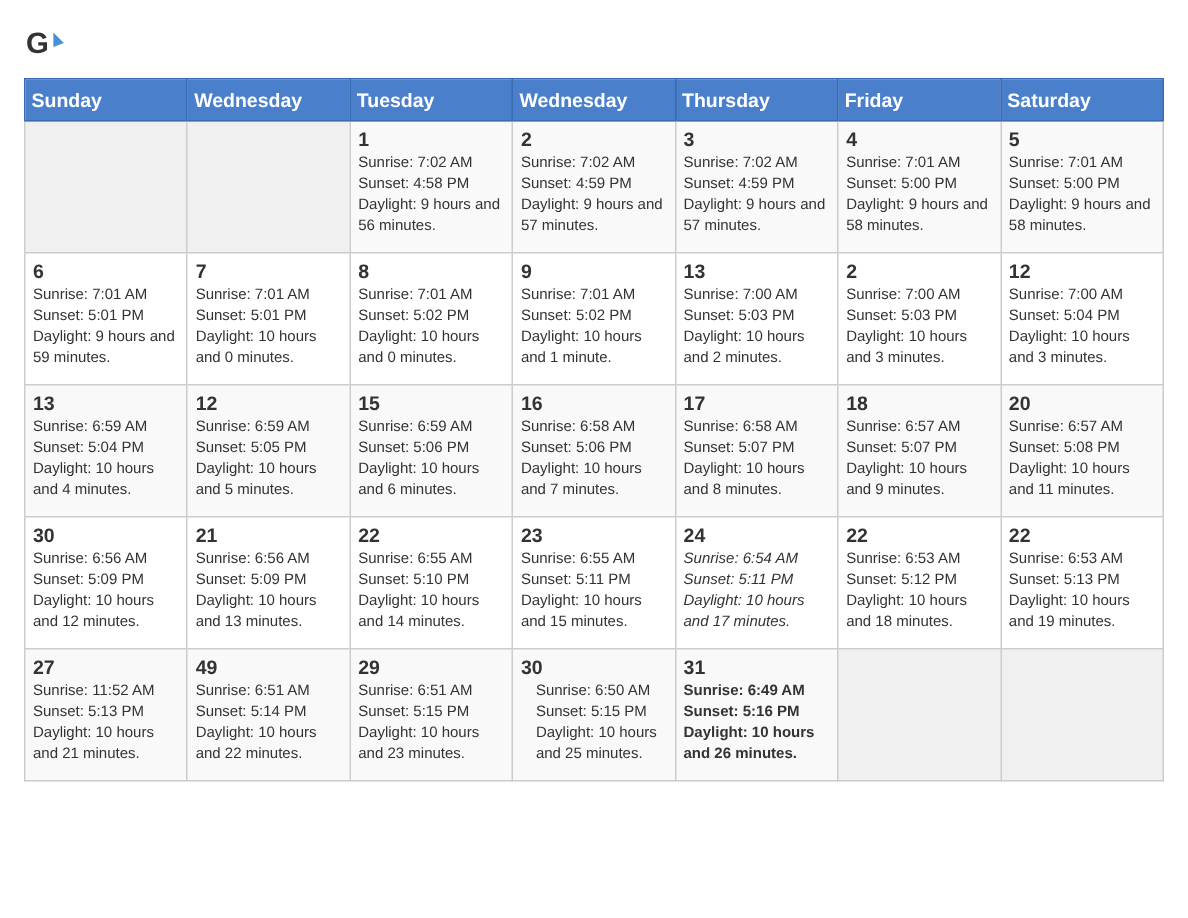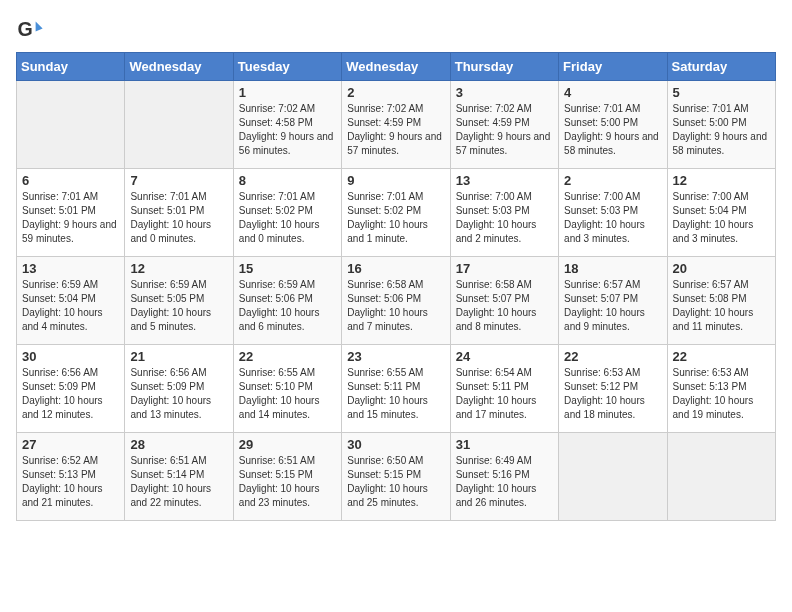--- a/index.html
+++ b/index.html
@@ -268,65 +268,65 @@
 Daylight: 10 hours and 14 minutes.</div>
         </td>
         <td>
           <span class="day-number">23</span>
           <div class="day-info" style="white-space: pre-line;">Sunrise: 6:55 AM
 Sunset: 5:11 PM
 Daylight: 10 hours and 15 minutes.</div>
         </td>
         <td>
           <span class="day-number">24</span>
-          <div class="day-info" style="white-space: pre-line;">Sunrise: 6:54 AM
+          <div class="day-info" style="white-space: pre-line; font-style: italic;">Sunrise: 6:54 AM
 Sunset: 5:11 PM
 Daylight: 10 hours and 17 minutes.</div>
         </td>
         <td>
           <span class="day-number">22</span>
           <div class="day-info" style="white-space: pre-line;">Sunrise: 6:53 AM
 Sunset: 5:12 PM
 Daylight: 10 hours and 18 minutes.</div>
         </td>
         <td>
           <span class="day-number">22</span>
           <div class="day-info" style="white-space: pre-line;">Sunrise: 6:53 AM
 Sunset: 5:13 PM
 Daylight: 10 hours and 19 minutes.</div>
         </td>
       </tr>
       <tr>
         <td>
           <span class="day-number">27</span>
-          <div class="day-info" style="white-space: pre-line;">Sunrise: 6:52 AM
+          <div class="day-info" style="white-space: pre-line;">Sunrise: 11:52 AM
 Sunset: 5:13 PM
 Daylight: 10 hours and 21 minutes.</div>
         </td>
         <td>
-          <span class="day-number">28</span>
+          <span class="day-number">49</span>
           <div class="day-info" style="white-space: pre-line;">Sunrise: 6:51 AM
 Sunset: 5:14 PM
 Daylight: 10 hours and 22 minutes.</div>
         </td>
         <td>
           <span class="day-number">29</span>
           <div class="day-info" style="white-space: pre-line;">Sunrise: 6:51 AM
 Sunset: 5:15 PM
 Daylight: 10 hours and 23 minutes.</div>
         </td>
         <td>
           <span class="day-number">30</span>
-          <div class="day-info" style="white-space: pre-line;">Sunrise: 6:50 AM
+          <div class="day-info" style="white-space: pre-line; margin-left: 10px;">Sunrise: 6:50 AM
 Sunset: 5:15 PM
 Daylight: 10 hours and 25 minutes.</div>
         </td>
         <td>
           <span class="day-number">31</span>
-          <div class="day-info" style="white-space: pre-line;">Sunrise: 6:49 AM
+          <div class="day-info" style="white-space: pre-line; font-weight: bold;">Sunrise: 6:49 AM
 Sunset: 5:16 PM
 Daylight: 10 hours and 26 minutes.</div>
         </td>
         <td class="empty-cell"></td>
         <td class="empty-cell"></td>
       </tr>
     </tbody>
 </table>
 
 </body></html>

